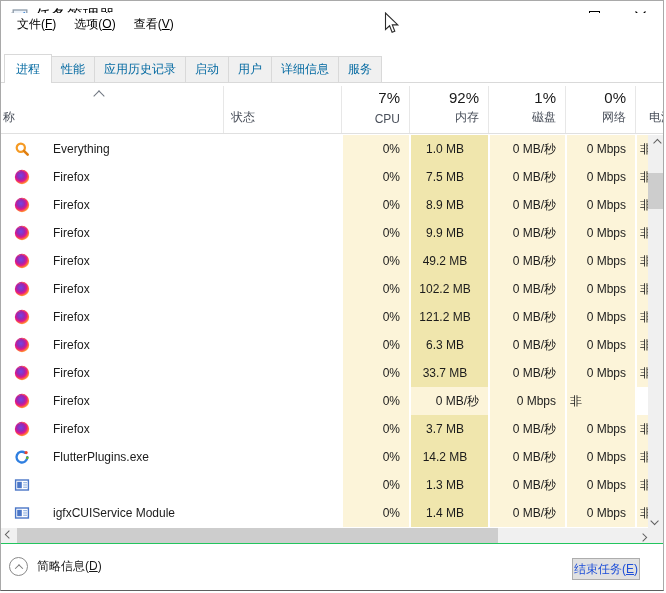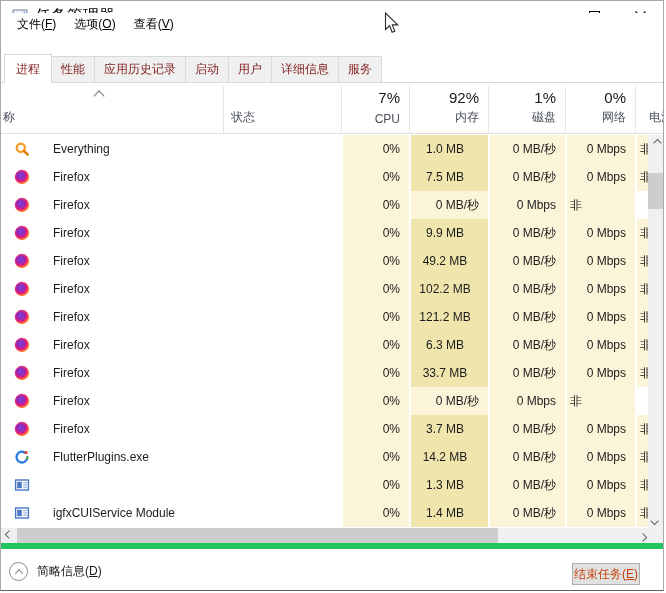--- a/index.html
+++ b/index.html
@@ -21,21 +21,21 @@
   .title-icon{width:20px;height:20px;margin:0 6px 0 8px;display:flex;align-items:center;justify-content:center;}
   .title-text{font-size:16px;color:#000;}
   .win-controls{position:absolute;right:0;top:0;height:30px;display:flex;}
   .ctrl{width:46px;height:30px;display:flex;align-items:center;justify-content:center;background:#fff;}
   
   .menubar{position:absolute;top:12px;left:0;right:0;height:23px;display:flex;align-items:center;padding-left:7px;font-size:12px;color:#000;background:#fff;}
   .menu-item{padding:3px 9px 4px 9px;}
   .mn u{text-decoration:underline;}
   
   .tabbar{position:absolute;top:53px;left:0;right:0;height:29px;display:flex;align-items:flex-end;padding-left:3px;border-bottom:1px solid var(--tab-border);background:#fff;}
-  .tab{background:#f0f0f0;border:1px solid var(--tab-border);border-bottom:none;padding:4px 9px 4px;font-size:12px;color:#7f1d1d;margin-left:-1px;position:relative;white-space:nowrap;}
+  .tab{background:#f0f0f0;border:1px solid var(--tab-border);border-bottom:none;padding:4px 9px 4px;font-size:12px;color:#0369a1;margin-left:-1px;position:relative;white-space:nowrap;}
   .tab:first-child{margin-left:0;}
   .tab.active{background:#fff;padding:6px 11px 5px;margin-bottom:-1px;z-index:2;}
   
   .table-header{position:absolute;top:85px;left:0;width:664px;height:48px;border-bottom:1px solid #e0e0e0;display:grid;grid-template-columns:222px 118px 68px 79px 77px 70px 1fr;font-size:12px;color:#4a505b;background:#fff;}
   .h-cell{position:relative;border-left:1px solid #e7e7e7;display:flex;flex-direction:column;justify-content:flex-end;align-items:flex-end;padding:0 9px 7px 0;}
   .h-cell.h-name{border-left:none;align-items:flex-start;padding-left:2px;}
   .h-cell.h-status{align-items:flex-start;padding-left:7px;}
   .h-cell.h-power{align-items:flex-start;padding-left:13px;overflow:hidden;white-space:nowrap;}
   .h-pct{position:absolute;top:3px;right:9px;font-size:15px;color:#191919;}
   .sort-chevron{position:absolute;top:6px;left:94px;width:8px;height:8px;border-top:1.6px solid #6f7680;border-right:1.6px solid #6f7680;transform:rotate(-45deg);}
@@ -54,25 +54,25 @@
   .hscroll{position:absolute;top:527px;left:0;width:649px;height:15px;background:var(--sb-track);}
   .hthumb{position:absolute;left:16px;top:0;height:15px;width:481px;background:var(--sb-thumb);}
   .sb-btn{position:absolute;width:15px;height:15px;display:flex;align-items:center;justify-content:center;background:var(--sb-track);}
   .chev{width:6px;height:6px;border-top:1.4px solid #5f5f5f;border-right:1.4px solid #5f5f5f;display:block;}
   .chev.up{transform:rotate(-45deg) translate(1px,1px);}
   .chev.down{transform:rotate(135deg) translate(1px,1px);}
   .chev.left{transform:rotate(-135deg) translate(1px,1px);}
   .chev.right{transform:rotate(45deg) translate(1px,1px);}
   .sb-corner{position:absolute;top:527px;right:0;width:15px;height:15px;background:var(--sb-track);}
   
-  .footer{position:absolute;left:0;right:0;top:542px;bottom:0;background:#fff;border-top:6px solid #22c55e;}
+  .footer{position:absolute;left:0;right:0;top:542px;bottom:0;background:#fff;border-top:1px solid #22c55e;}
   .details-toggle{position:absolute;left:8px;top:13px;display:flex;align-items:center;gap:9px;font-size:12px;color:#191919;}
   .circle-chevron{width:19px;height:19px;border:1px solid #8a8a8a;border-radius:50%;display:flex;align-items:center;justify-content:center;}
   .circle-chevron i{width:6px;height:6px;border-top:1.4px solid #7a7a7a;border-right:1.4px solid #7a7a7a;transform:rotate(-45deg) translate(-1px,1px);display:block;}
-  .end-task{position:absolute;right:23px;top:14px;width:68px;height:22px;background:#e1e1e1;border:1px solid #adadad;font-size:12px;color:#c2410c;display:flex;align-items:center;justify-content:center;}
+  .end-task{position:absolute;right:23px;top:14px;width:68px;height:22px;background:#e1e1e1;border:1px solid #adadad;font-size:12px;color:#1d4ed8;display:flex;align-items:center;justify-content:center;}
   
   .cursor{position:absolute;left:383px;top:11px;z-index:50;pointer-events:none;}
 </style>
 </head>
 <body>
 
 <div class="window">
 
   <div class="titlebar">
     <span class="title-icon">
@@ -209,20 +209,21 @@
                 </radialGradient>
               </defs>
               <circle cx="8" cy="8" r="7.2" fill="url(#fxg)"></circle>
               <path d="M3.2 3.6 A6.4 6.4 0 0 1 14.2 8.6 A6.9 6.9 0 0 0 8.4 1.1 Z" fill="#ff9640" opacity="0.85"></path>
             </svg>
           </span>
       <span>Firefox</span>
     </div>
     <div class="cell"></div>
     <div class="cell heat cpu">0%</div>
+    <div class="cell heat mem">8.9 MB</div>
     <div class="cell heat disk">0 MB/秒</div>
     <div class="cell heat net">0 Mbps</div>
     <div class="cell heat power">非</div>
   </div>
 
   <div class="prow">
     <div class="cell name-cell">
       <span class="picon">
             <svg width="16" height="16" viewBox="0 0 16 16">
               <defs>

